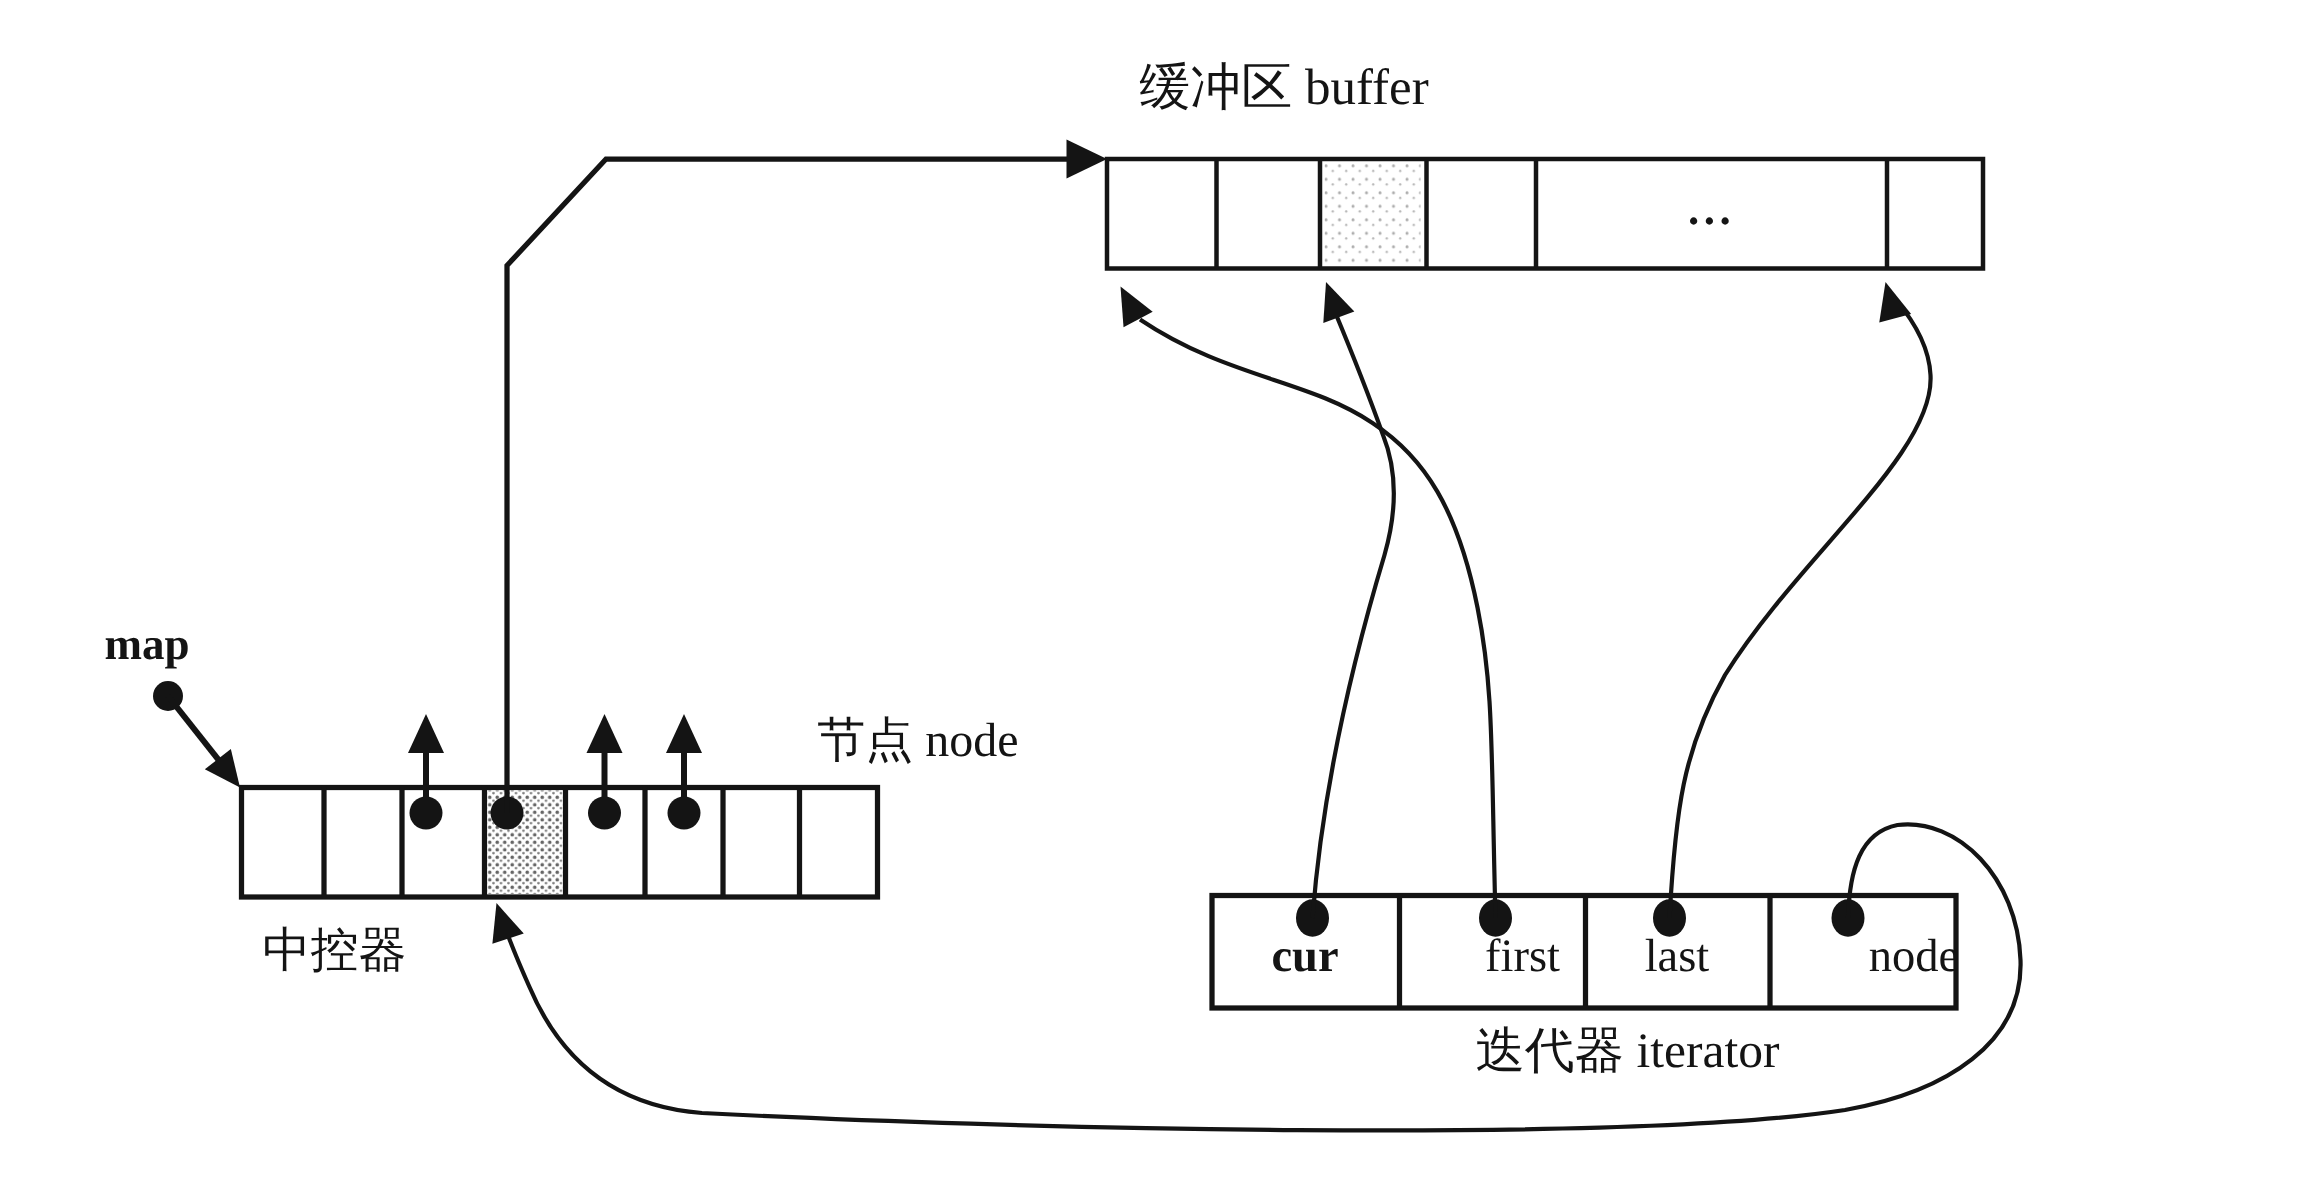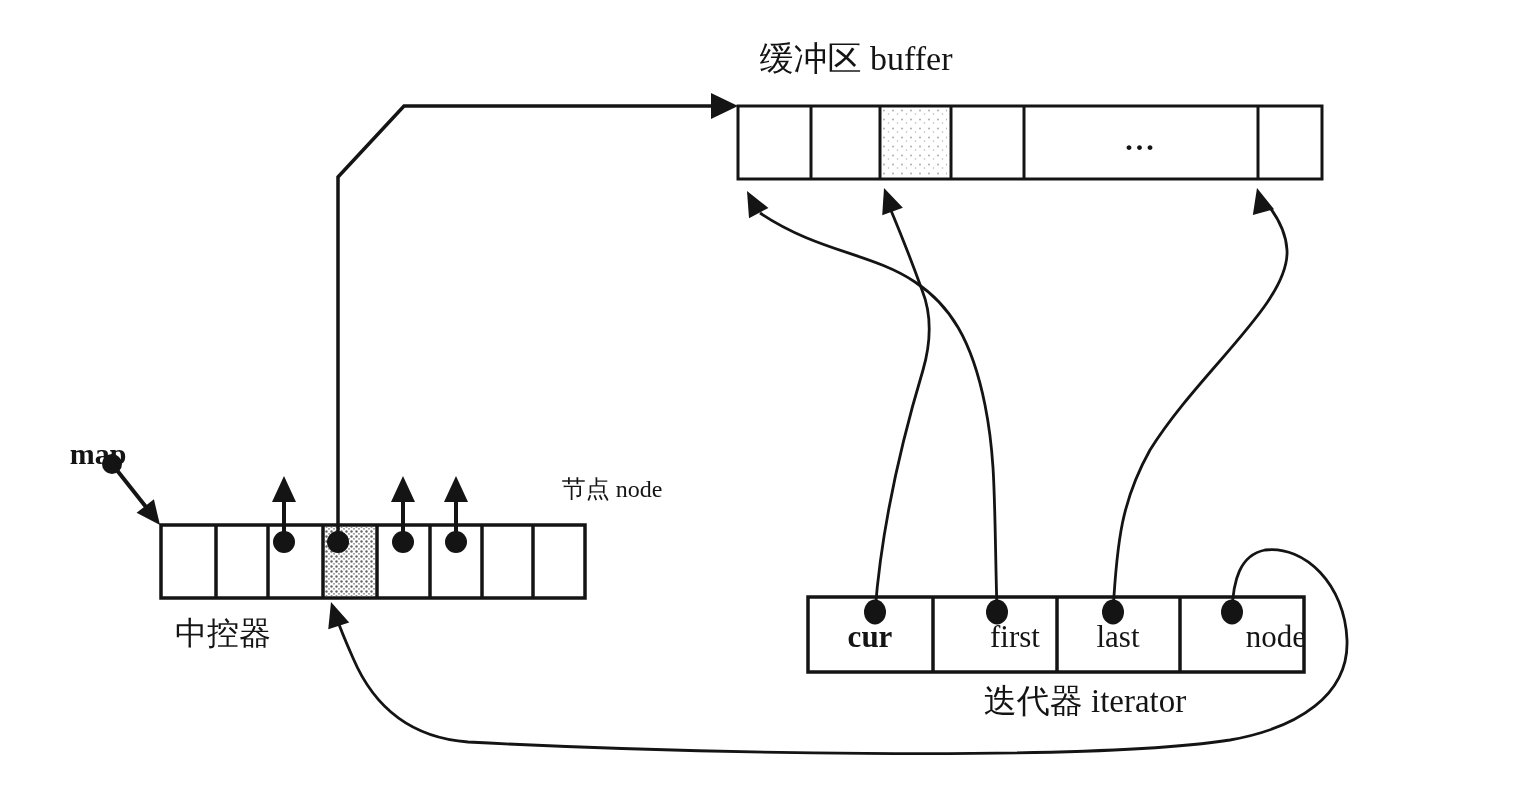--- a/index.html
+++ b/index.html
@@ -23,22 +23,22 @@
   }
   .lbl {
     position: absolute;
     white-space: nowrap;
     transform: translateX(-50%);
     color: #141414;
     line-height: 1.1;
     user-select: none;
   }
   .lbl-buffer   { font-size: 34px; }
-  .lbl-node     { font-size: 24px; }
-  .lbl-map      { font-size: 30px; font-weight: bold; margin-top: 24px; }
+  .lbl-node     { font-size: 32px; }
+  .lbl-map      { font-size: 30px; font-weight: bold; }
   .lbl-ctrl     { font-size: 32px; }
   .lbl-iter     { font-size: 33px; }
   .lbl-field    { font-size: 31px; }
   .lbl-field-bold { font-weight: bold; }
   .lbl-ellipsis { font-size: 30px; font-weight: bold; letter-spacing: 3px; }
 </style>
 </head>
 <body>
 
 <div class="stage">

